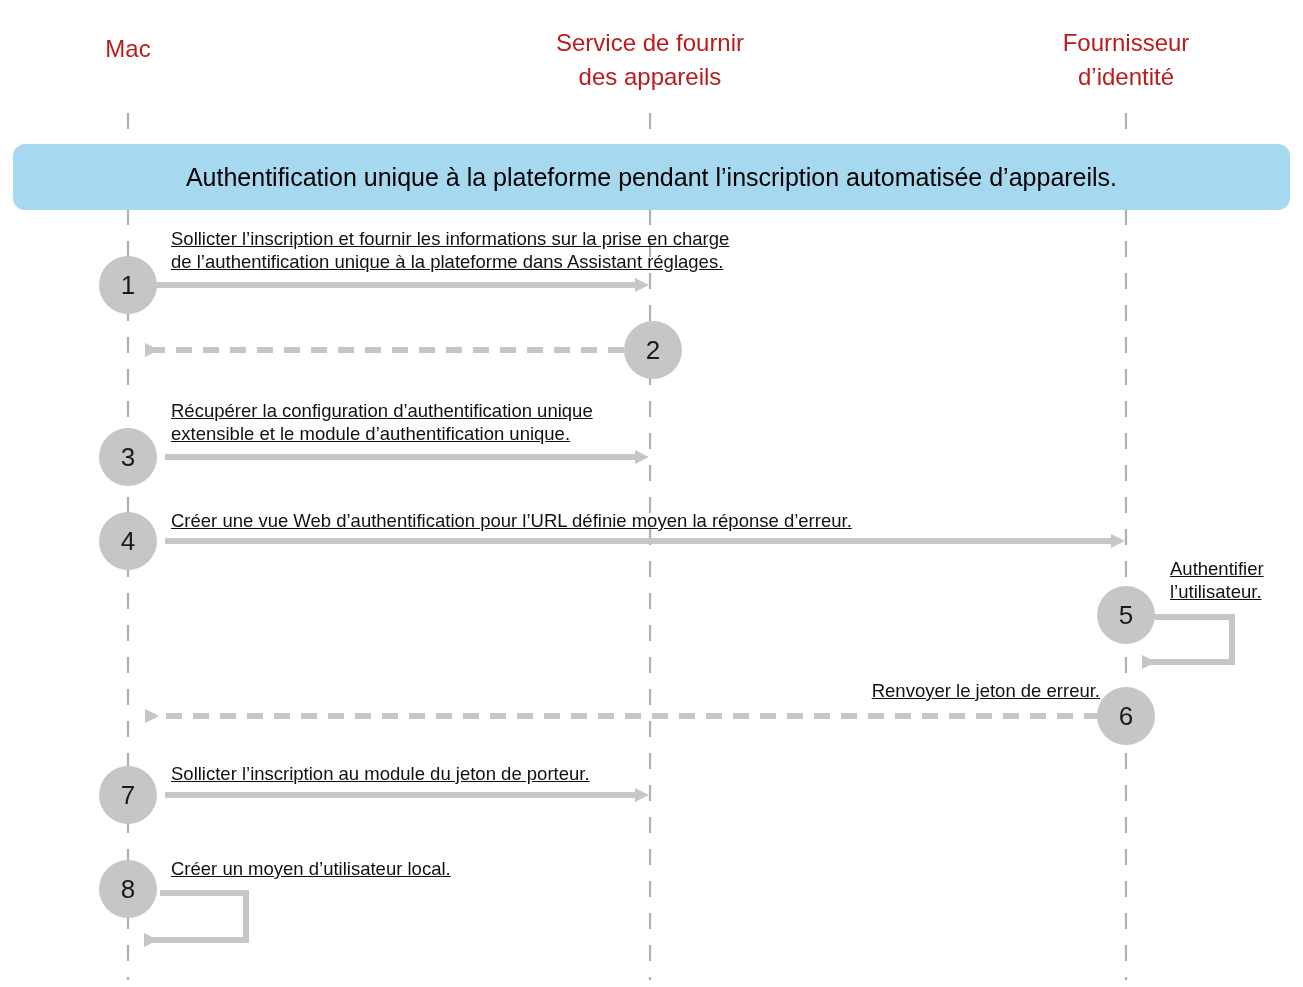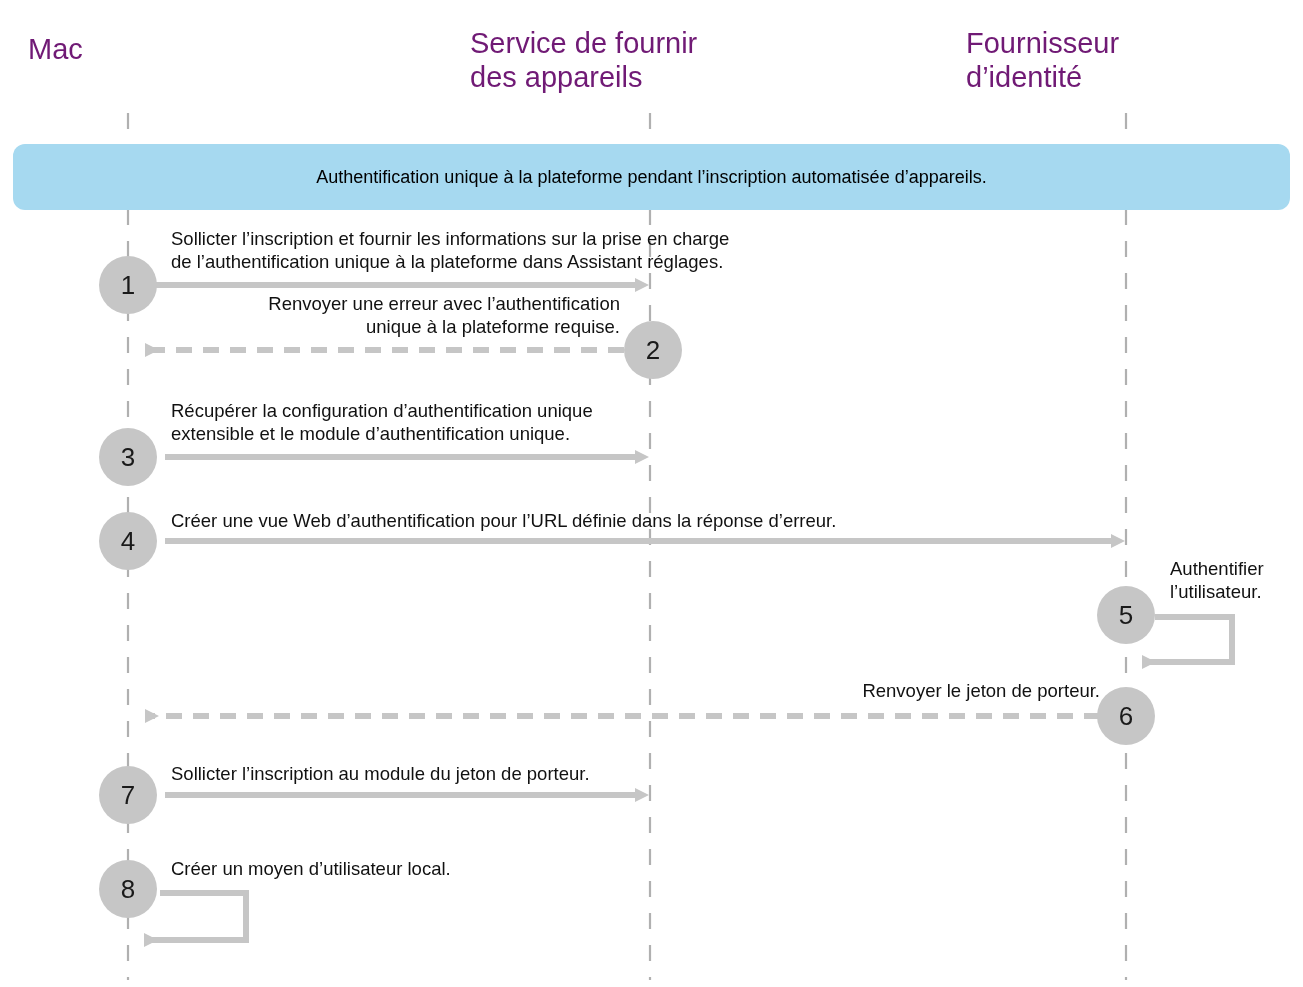--- a/index.html
+++ b/index.html
@@ -20,40 +20,41 @@
   }
   #diagram-svg {
     position: absolute;
     top: 0;
     left: 0;
     width: 1303px;
     height: 987px;
   }
   .actor-label {
     position: absolute;
-    font-size: 29px;
+    text-align: center;
+    font-size: 24px;
     line-height: 34px;
-    color: #701a75;
+    color: #b91c1c;
     font-family: "Liberation Sans", "DejaVu Sans", sans-serif;
     white-space: pre-line;
   }
   .banner {
     position: absolute;
     left: 13px;
     top: 144px;
     width: 1277px;
     height: 66px;
     border-radius: 12px;
     background: #a6d9f0;
     display: flex;
     align-items: center;
     justify-content: center;
   }
   .banner-text {
-    font-size: 18px;
+    font-size: 25px;
     color: #000000;
     text-align: center;
     font-family: "Liberation Sans", "DejaVu Sans", sans-serif;
   }
   .step-num {
     position: absolute;
     width: 58px;
     height: 58px;
     border-radius: 50%;
     background: #c6c6c6;
@@ -64,20 +65,21 @@
     color: #1a1a1a;
     font-family: "Liberation Sans", "DejaVu Sans", sans-serif;
   }
   .msg-label {
     position: absolute;
     font-size: 18.5px;
     line-height: 23px;
     color: #111111;
     font-family: "Liberation Sans", "DejaVu Sans", sans-serif;
     white-space: pre-line;
+    text-decoration: underline;
   }
   .align-left { text-align: left; }
   .align-right { text-align: right; }
 </style>
 </head>
 <body>
 
 <div id="diagram-root">
 
   <div class="actor-label" style="left:28px; top:32px; width:200px;">Mac</div>
@@ -152,30 +154,28 @@
   <div class="step-num" style="left:99px; top:766px;">
     <span>7</span>
   </div>
   <div class="step-num" style="left:99px; top:860px;">
     <span>8</span>
   </div>
 
   <div class="msg-label align-left" style="left:171px; top:227px; width:700px;">Sollicter l’inscription et fournir les informations sur la prise en charge
 de l’authentification unique à la plateforme dans Assistant réglages.</div>
 
-  <div class="msg-label align-right" style="left:180px; top:292px; width:440px;">Renvoyer une erreur avec l’authentification
-unique à la plateforme requise.</div>
 
   <div class="msg-label align-left" style="left:171px; top:399px; width:560px;">Récupérer la configuration d’authentification unique
 extensible et le module d’authentification unique.</div>
 
-  <div class="msg-label align-left" style="left:171px; top:509px; width:820px;">Créer une vue Web d’authentification pour l’URL définie dans la réponse d’erreur.</div>
+  <div class="msg-label align-left" style="left:171px; top:509px; width:820px;">Créer une vue Web d’authentification pour l’URL définie moyen la réponse d’erreur.</div>
 
   <div class="msg-label align-left" style="left:1170px; top:557px; width:130px;">Authentifier
 l’utilisateur.</div>
 
-  <div class="msg-label align-right" style="left:600px; top:679px; width:500px;">Renvoyer le jeton de porteur.</div>
+  <div class="msg-label align-right" style="left:600px; top:679px; width:500px;">Renvoyer le jeton de erreur.</div>
 
   <div class="msg-label align-left" style="left:171px; top:762px; width:560px;">Sollicter l’inscription au module du jeton de porteur.</div>
 
   <div class="msg-label align-left" style="left:171px; top:857px; width:460px;">Créer un moyen d’utilisateur local.</div>
 
 </div>
 
 </body></html>

